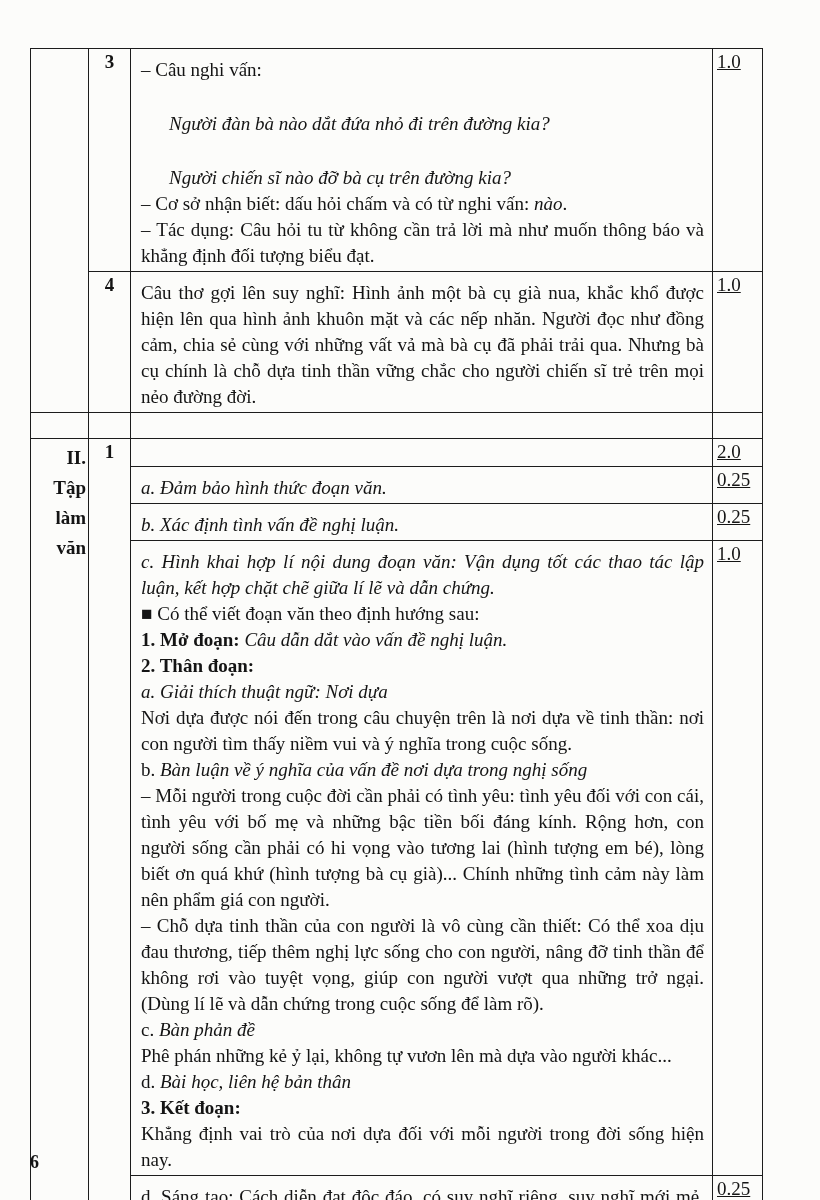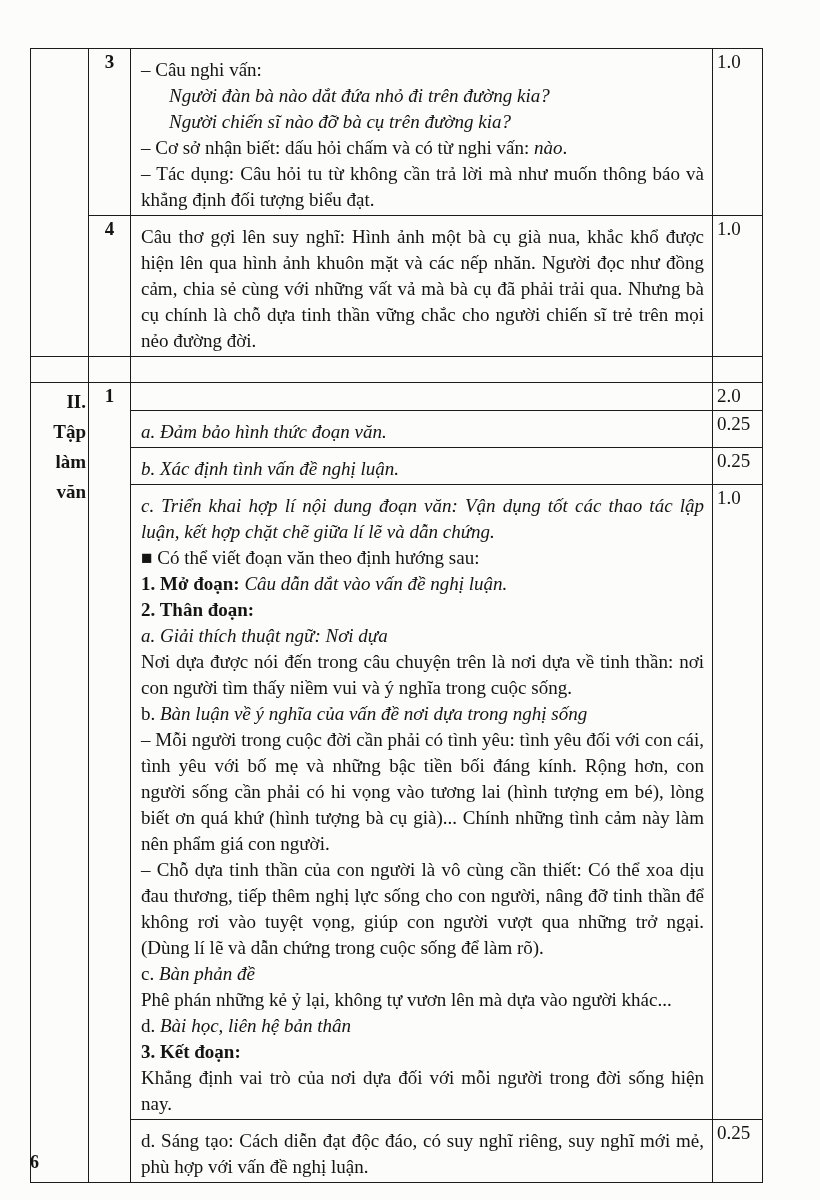--- a/index.html
+++ b/index.html
@@ -15,34 +15,34 @@
   table.rubric {
     position:absolute; left:30px; top:48px; width:732px;
     border-collapse:collapse; table-layout:fixed;
   }
   td {
     border:1.5px solid #1c1c1c;
     vertical-align:top;
     font-size:19px;
   }
   td.num   { text-align:center; font-weight:bold; padding-top:2px; }
-  td.score { text-align:left; padding:2px 2px 0 4px; }
+  td.score { text-align:left; padding:2px 2px 0 4px;text-decoration:underline; }
   td.content { padding:8px 8px 2px 10px; }
   td.spacer  { height:26px; }
 
   td.section-label {
     font-weight:bold;
     padding:4px 2px 0 7px;
     white-space:pre-line;
     line-height:30px;
     text-align:right;
   }
 
   .line { line-height:26px; min-height:26px; }
-  .line.ind  { padding-left:28px; }
+  .line.ind  { padding-left:28px;margin-top:28px; }
   .line.just { text-align:justify; }
   .it { font-style:italic; }
   .bd { font-weight:bold; }
 
   .page-num {
     position:absolute; left:30px; top:1152px;
     font-weight:bold; font-size:18px;
     font-family:"Liberation Serif", serif;
   }
 </style>
@@ -103,21 +103,21 @@
       <td class="score">0.25</td>
     </tr>
     <tr style="height:28px">
       <td class="content">
             <div class="line"><span class="it">b. Xác định tình vấn đề nghị luận.</span></div>
           </td>
       <td class="score">0.25</td>
     </tr>
     <tr style="height:630px">
       <td class="content">
-            <div class="line just"><span class="it">c. Triển khai hợp lí nội dung đoạn văn: Vận dụng tốt các thao tác lập luận, kết hợp chặt chẽ giữa lí lẽ và dẫn chứng.</span></div>
+            <div class="line just"><span class="it">c. Hình khai hợp lí nội dung đoạn văn: Vận dụng tốt các thao tác lập luận, kết hợp chặt chẽ giữa lí lẽ và dẫn chứng.</span></div>
             <div class="line"><span>■ Có thể viết đoạn văn theo định hướng sau:</span></div>
             <div class="line"><span class="bd">1. Mở đoạn: </span><span class="it">Câu dẫn dắt vào vấn đề nghị luận.</span></div>
             <div class="line"><span class="bd">2. Thân đoạn:</span></div>
             <div class="line"><span class="it">a. Giải thích thuật ngữ: Nơi dựa</span></div>
             <div class="line just"><span>Nơi dựa được nói đến trong câu chuyện trên là nơi dựa về tinh thần: nơi con người tìm thấy niềm vui và ý nghĩa trong cuộc sống.</span></div>
             <div class="line"><span>b. </span><span class="it">Bàn luận về ý nghĩa của vấn đề nơi dựa trong nghị sống</span></div>
             <div class="line just"><span>– Mỗi người trong cuộc đời cần phải có tình yêu: tình yêu đối với con cái, tình yêu với bố mẹ và những bậc tiền bối đáng kính. Rộng hơn, con người sống cần phải có hi vọng vào tương lai (hình tượng em bé), lòng biết ơn quá khứ (hình tượng bà cụ già)... Chính những tình cảm này làm nên phẩm giá con người.</span></div>
             <div class="line just"><span>– Chỗ dựa tinh thần của con người là vô cùng cần thiết: Có thể xoa dịu đau thương, tiếp thêm nghị lực sống cho con người, nâng đỡ tinh thần để không rơi vào tuyệt vọng, giúp con người vượt qua những trở ngại. (Dùng lí lẽ và dẫn chứng trong cuộc sống để làm rõ).</span></div>
             <div class="line"><span>c. </span><span class="it">Bàn phản đề</span></div>
             <div class="line"><span>Phê phán những kẻ ỷ lại, không tự vươn lên mà dựa vào người khác...</span></div>

